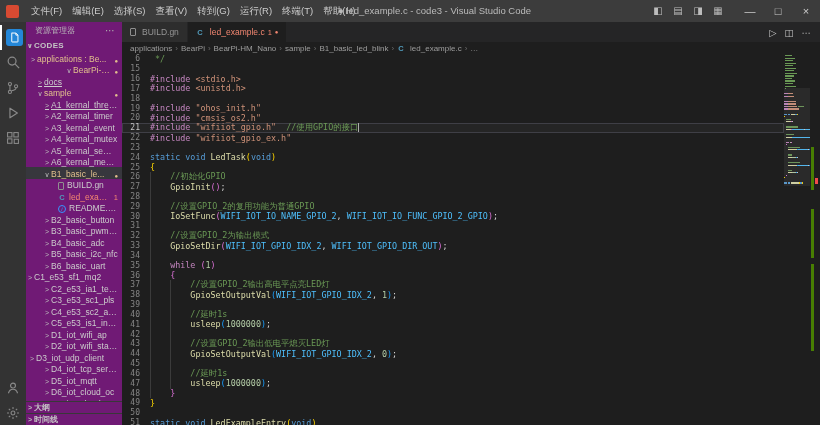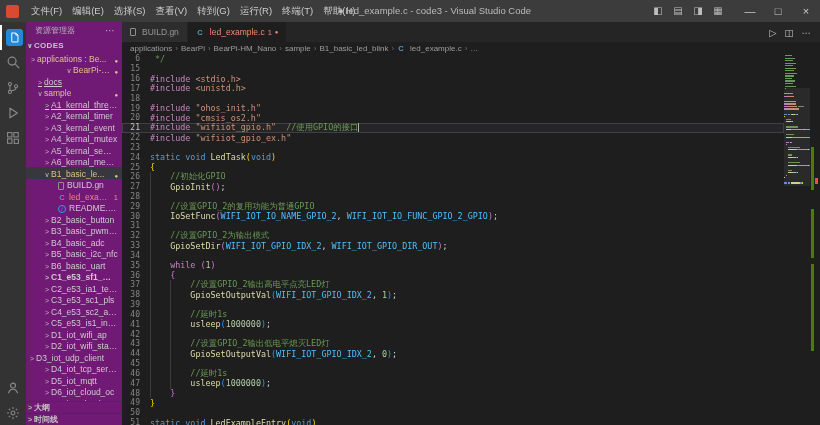--- a/index.html
+++ b/index.html
@@ -248,21 +248,21 @@
           <span class="tlab">B4_basic_adc</span>
         </div>
         <div class="tree-row" style="padding-left: 17px;">
           <span class="chev">&gt;</span>
           <span class="tlab">B5_basic_i2c_nfc</span>
         </div>
         <div class="tree-row" style="padding-left: 17px;">
           <span class="chev">&gt;</span>
           <span class="tlab">B6_basic_uart</span>
         </div>
-        <div class="tree-row" style="padding-left: 17px; font-weight: bold;">
+        <div class="tree-row" style="">
           <span class="chev">&gt;</span>
           <span class="tlab">C1_e53_sf1_mq2</span>
         </div>
         <div class="tree-row" style="padding-left: 17px;">
           <span class="chev">&gt;</span>
           <span class="tlab">C2_e53_ia1_temp...</span>
         </div>
         <div class="tree-row" style="padding-left: 17px;">
           <span class="chev">&gt;</span>
           <span class="tlab">C3_e53_sc1_pls</span>

